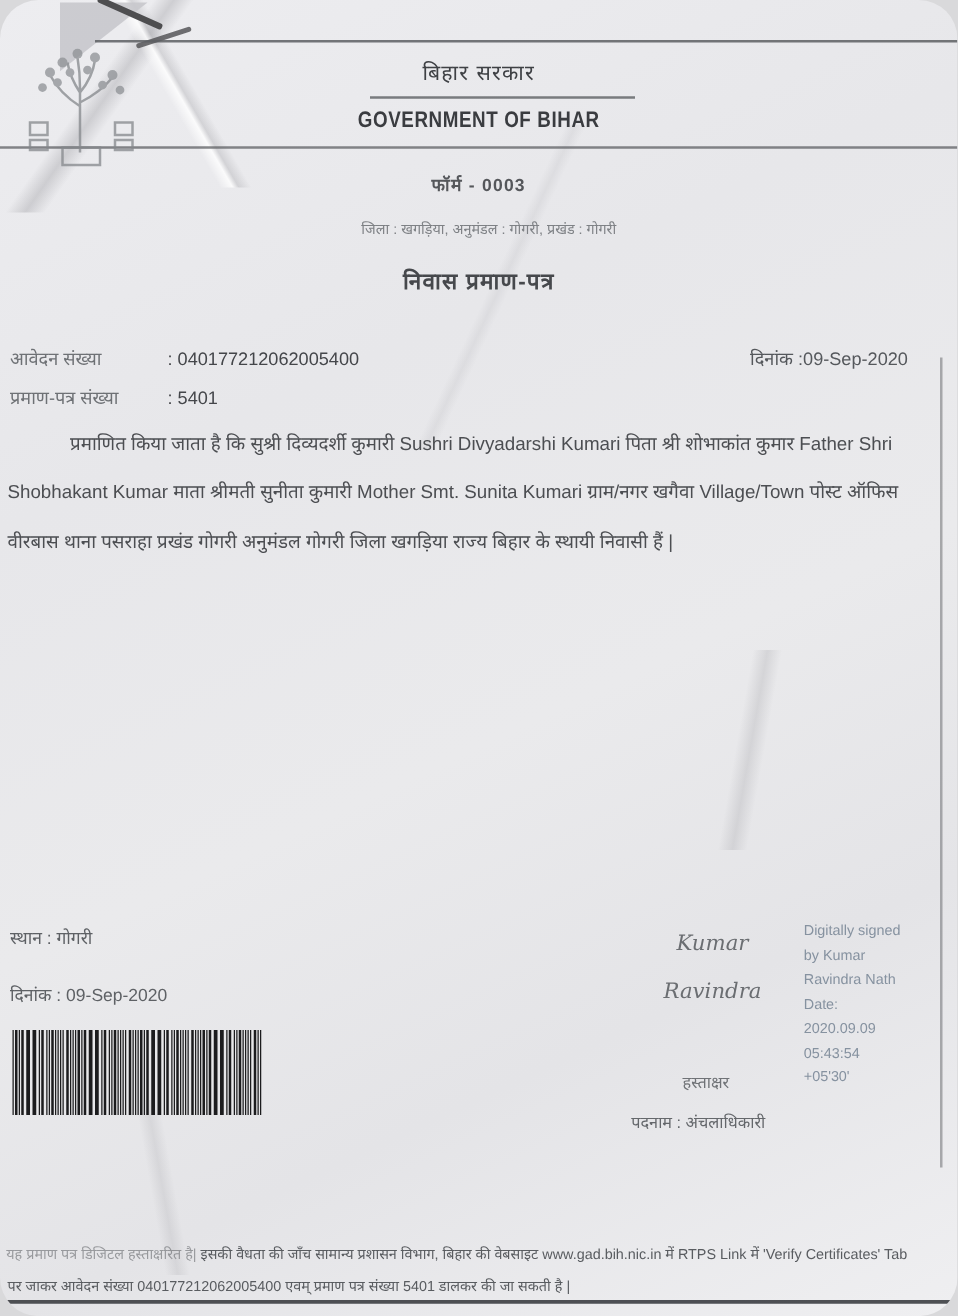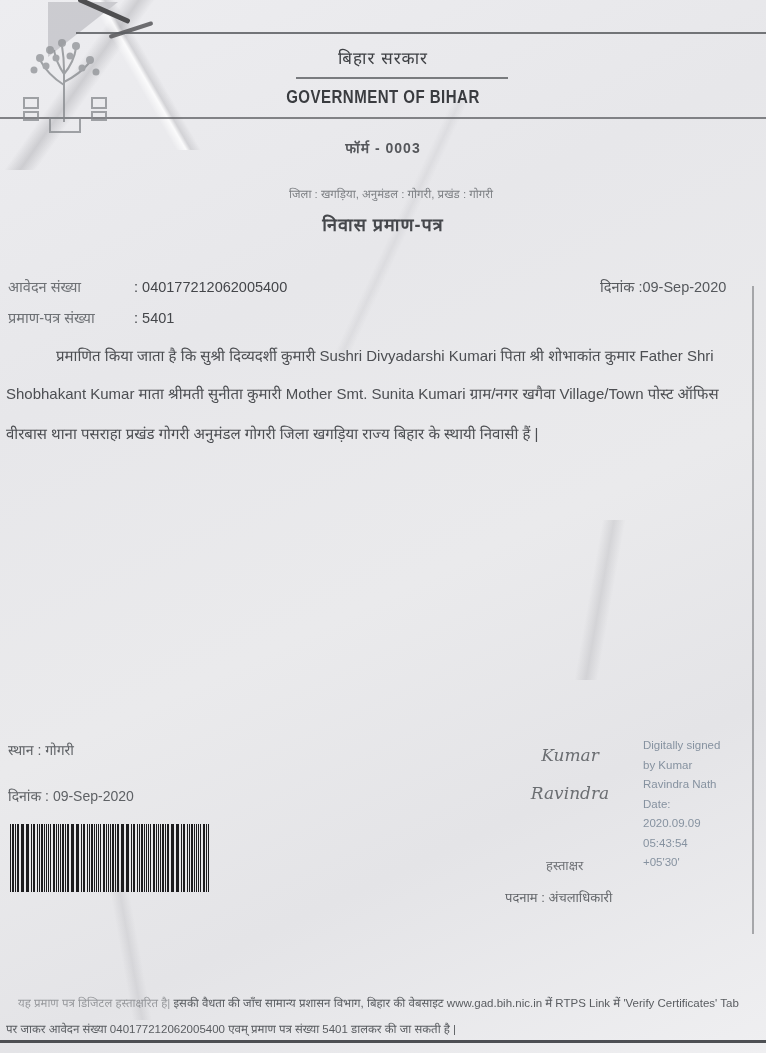--- a/index.html
+++ b/index.html
@@ -7,20 +7,21 @@
     font-family:"Liberation Sans", sans-serif;
     background:#d9d9db;
   }
   .page{
     position:relative;
     width:766px;height:1053px;
     margin:0 auto;
     background:linear-gradient(155deg,#ededf0 0%,#e7e7ea 30%,#eaeaec 55%,#e4e4e7 75%,#efeff1 100%);
     overflow:hidden;
     color:#4a4c50;
+    border-radius:31px;
   }
   
   .crease{position:absolute;pointer-events:none;}
   .c1{left:-40px;top:-30px;width:260px;height:200px;
       background:linear-gradient(125deg,transparent 46%,rgba(150,150,155,.35) 50%,transparent 54%);}
   .c2{left:60px;top:-10px;width:160px;height:160px;
       background:linear-gradient(60deg,transparent 46%,rgba(255,255,255,.8) 50%,rgba(140,140,145,.25) 52%,transparent 56%);}
   .c3{left:420px;top:520px;width:360px;height:160px;
       background:linear-gradient(100deg,transparent 47%,rgba(160,160,165,.28) 50%,transparent 53%);}
   .c4{left:-20px;top:880px;width:300px;height:140px;
@@ -43,21 +44,21 @@
   .vline{position:absolute;left:752px;top:286px;width:2px;height:648px;background:#6d6f73;opacity:.55;}
 
   .logo{position:absolute;left:6px;top:30px;width:120px;height:108px;opacity:.75;}
 
   .ct{position:absolute;left:0;right:0;text-align:center;}
   .hindi-title{top:46px;font-size:17px;color:#3f4145;letter-spacing:1px;}
   .eng-title{top:88px;font-size:16px;font-weight:700;color:#3a3c40;}
   .eng-title span{display:inline-block;transform:scaleX(.94) scaleY(1.12);letter-spacing:.5px;}
   .form-no{top:138px;font-size:14px;color:#55575b;font-weight:600;letter-spacing:1px;}
   .office{top:167px;font-size:11px;color:#8b8e92;}
-  .district{top:186px;font-size:11.5px;color:#7e8185;padding-left:16px;}
+  .district{top:175px;font-size:11.5px;color:#7e8185;padding-left:16px;}
   .cert-title{top:212px;font-size:18px;font-weight:700;color:#46484c;letter-spacing:1px;}
 
   .meta-row{position:absolute;font-size:14.5px;color:#55585c;}
   .meta-label{display:inline-block;width:122px;color:#6e7175;}
   .meta-value{color:#44464a;}
   .m1{left:8px;top:276px;}
   .m2{left:8px;top:307px;}
   .date-top{position:absolute;left:600px;top:276px;font-size:14.5px;color:#55585c;}
 
   .para{position:absolute;left:6px;right:18px;font-size:15px;color:#4c4e52;line-height:20px;}
@@ -71,21 +72,21 @@
   .sig-script{position:absolute;left:500px;top:736px;width:140px;text-align:center;
       font-family:"DejaVu Serif", serif;font-style:italic;font-size:17px;color:#6b6e72;line-height:38px;}
   .digi{position:absolute;left:643px;top:736px;width:115px;font-size:11.5px;color:#8692a0;line-height:19.5px;}
   .digi span{display:block;}
   .sig-label{position:absolute;left:546px;top:856px;font-size:13px;color:#6f7276;}
   .desig-line{position:absolute;left:505px;top:888px;font-size:13px;color:#64676b;}
 
   .barcode{position:absolute;left:8px;top:823px;width:296px;height:70px;}
 
   .footer-line{position:absolute;font-size:11.5px;color:#595c60;white-space:nowrap;}
-  .f1{left:18px;top:995px;}
+  .f1{left:5px;top:995px;}
   .f1 .fade{opacity:.55;}
   .f2{left:6px;top:1021px;}
 </style>
 </head>
 <body>
 
 <div class="page">
 
   <div class="crease c1"></div>
   <div class="crease c2"></div>

